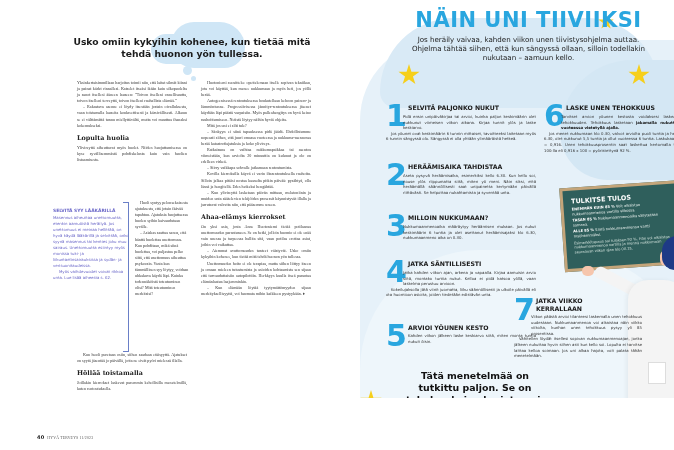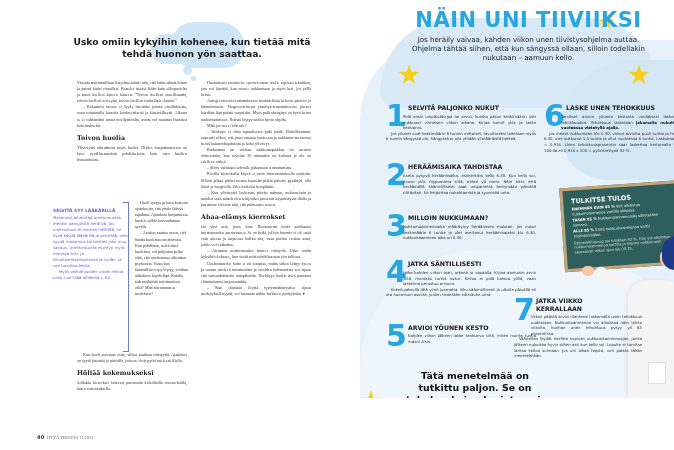--- a/index.html
+++ b/index.html
@@ -80,46 +80,46 @@
   .fig-edge { position: absolute; left: 330px; top: 270px; width: 7px; height: 180px; background: #e0d2cc; }
 </style>
 </head>
 <body>
 
 <div class="page page-left">
   <div class="pull-cloud"></div>
   <div class="pull-cloud b"></div>
   <div class="pull-bubble1"></div>
   <div class="pull-bubble2"></div>
-  <div class="pull-quote">Usko omiin kykyihin kohenee, kun tietää mitä tehdä huonon yön saattaa.</div>
+  <div class="pull-quote">Usko omiin kykyihin kohenee, kun tietää mitä tehdä huonon yön tullessa.</div>
 
   <div class="col col-a">
     <p class="noindent">Yksinkertaisimmillaan harjoitus toimii niin, että laitat silmät kiinni ja painat kädet rinnallesi. Katselet itseäsi ikään kuin ulkopuolelta ja sanot itsellesi ääneen lauseen: ”Toivon itselleni onnellisuutta, toivon itselleni terveyttä, toivon itselleni rauhallista elämää.”</p>
     <p>– Rakastava asenne ei löydy itsestään jostain oivalluksesta, vaan toistamalla lauseita konkreettisesti ja kärsivällisesti. Alkuun se ei välttämättä tunnu miellyttävältä, mutta voi muuttua ihanaksi kokemukseksi.</p>
-    <div class="subhead">Toivon huolia</div>
+    <div class="subhead">Lopulta huolia</div>
     <p class="noindent">Ylivireyttä aiheuttavat myös huolet. Niiden huojuttamisessa on kyse syvällisemmästä pohdiskelusta kuin vain huolien listaamisesta.</p>
   </div>
 
   <div class="sidebar-box">
     <div class="sidebar-title">Selvitä syy lääkärillä</div>
     <div class="sidebar-text">
       <p>Masennus aiheuttaa unettomuutta, etenkin aamuöistä heräilyä. Jos unettomuus ei meinaa hellittää, on hyvä käydä lääkärillä ja selvittää, onko syynä masennus tai kenties joku muu sairaus. Unettomuutta esiintyy myös monissa tuki- ja liikuntaelinsairauksissa ja sydän- ja verisuonitaudeissa.</p>
       <p>Myös vaihdevuodet voivat rikkoa unta. Lue lisää aiheesta s. 62.</p>
     </div>
   </div>
   <div class="sidebar-bracket"></div>
 
   <div class="wrap-col">
     <p>Huoli syntyy pelonsekaisesta ajatuksesta, että jotain ikävää tapahtuu. Ajatuksia huojuttaessa huolen syihin kaivaudutaan syvälle.</p>
     <p>– Asiakas saattaa sanoa, että hänttä huolettaa unettomuus. Kun pohditaan, mikä siinä huolettaa, voi paljastua pelko siitä, että unettomuus aiheuttaa psykoosin. Vasta kun tämmällinen syy löytyy, voidaan uhkakuva käydä läpi. Kuinka todennäköistä toteutuminen olisi? Mitä toteutuminen merkitsisi?</p>
   </div>
 
   <div class="col-a-bottom">
     <p>Kun huoli puretaan osiin, siihen saadaan etäisyyttä. Ajatukset on syytä jäsentää jo päivällä, jotta ne eivät pyöri mielessä illalla.</p>
-    <div class="subhead">Höllää kokemukseksi</div>
+    <div class="subhead">Höllää toistamalla</div>
     <p class="noindent">Joillakin kierrokset laskevat paremmin kehollisilla menetelmillä, kuten rentoutuksella.</p>
   </div>
 
   <div class="col col-b">
     <p>Huotoniemi suosittelee opettelemaan itselle sopivan tekniikan, jota voi käyttää, kun menee nukkumaan ja myös heti, jos yöllä herää.</p>
     <p>Autogeenisessä rentoutuksessa houkutellaan kehoon painon- ja lämmöntunne. Progressiivisessa jännitys-rentoutuksessa jäsenet käydään läpi päästä varpaisiin. Myös palleahengitys on hyvä keino rauhoittumiseen. Netistä löytyy näihin hyviä ohjeita.</p>
     <p>Mitä jos uni ei silti tule?</p>
     <p>– Sänkyyn ei siinä tapauksessa pidä jäädä. Ehdollistumme nopeasti siihen, että juuri omassa vuoteessa ja nukkuma-asennossa herää katastrofiajatuksia ja koko ylivireys.</p>
     <p>Ratkaisuna on vaihtaa nukkumapaikkaa tai asentoa viimeistään, kun arviolta 20 minuuttia on kulunut ja olo on edelleen virkeä.</p>
     <p>– Siirry vaikkapa sohvalle jatkamaan rentoutumista.</p>

